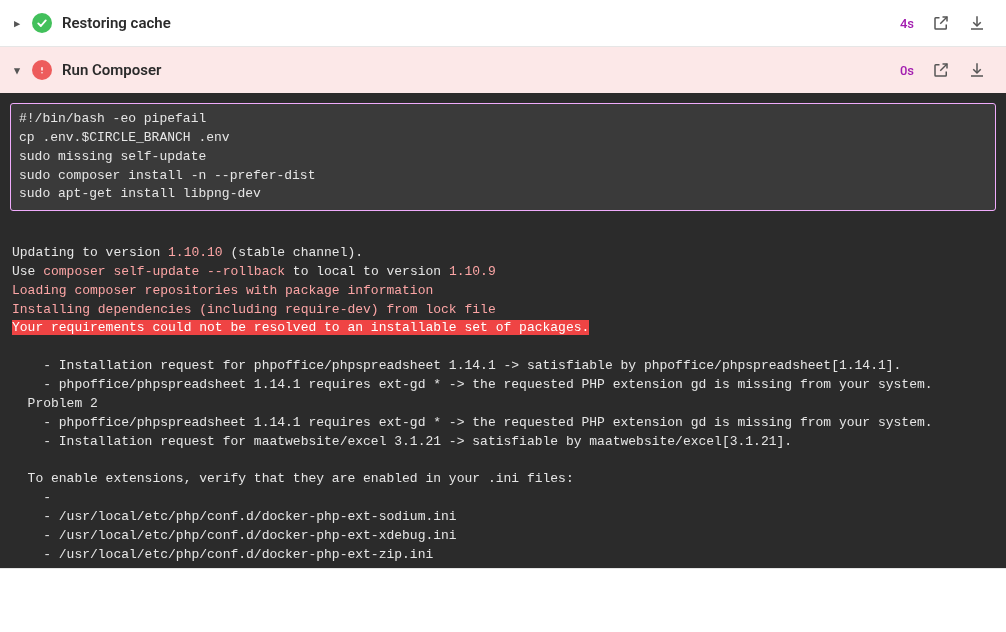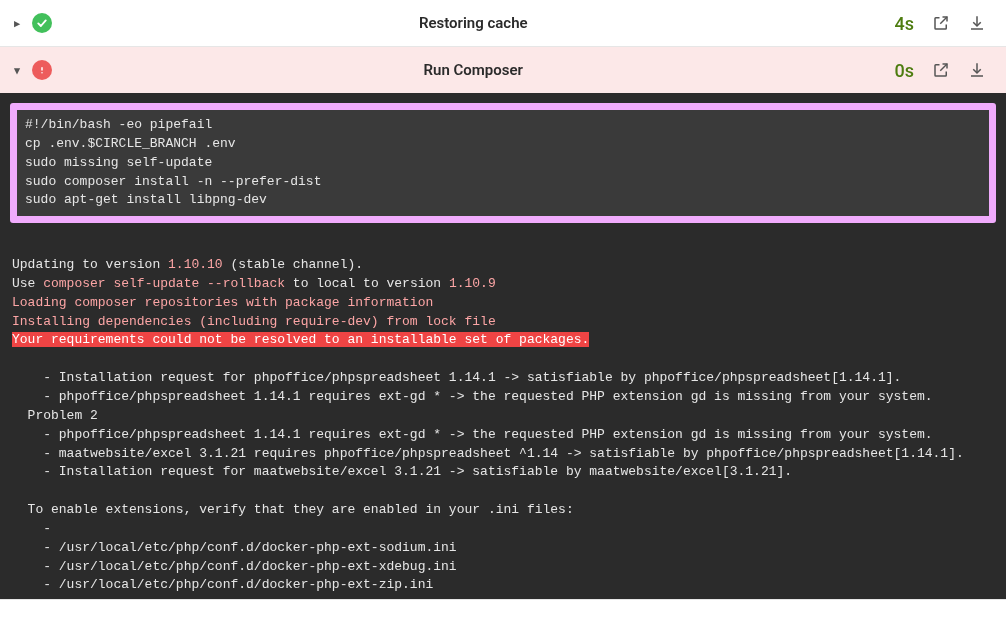--- a/index.html
+++ b/index.html
@@ -31,40 +31,40 @@
     font-size: 11px;
   }
   .status-icon {
     width: 20px; height: 20px; border-radius: 50%;
     display: inline-flex; align-items: center; justify-content: center;
     flex: 0 0 20px;
   }
   .status-success { background: #42c05b; }
   .status-failed { background: #ed5c5c; }
   .status-icon svg { width: 12px; height: 12px; }
-  .step-title { flex: 1 1 auto; text-align: center; }
-  .step-time { color: #4d7c0f; font-weight: 500; font-size: 18px; margin-right: 4px;}
+  .step-title { flex: 1 1 auto; }
+  .step-time { color: #a21caf; font-weight: 500; font-size: 13px; margin-right: 4px;}
   .action-icon {
     width: 26px; height: 26px;
     display: inline-flex; align-items: center; justify-content: center;
     color: #555; cursor: pointer;
   }
   .action-icon svg { width: 18px; height: 18px; stroke: currentColor; fill:none; stroke-width:2; }
 
   .terminal {
     background: #2b2b2b;
     color: #e6e6e6;
     font-family: "Menlo", "Consolas", "Liberation Mono", monospace;
     font-size: 13px;
     line-height: 1.45;
     padding: 8px 0 4px 0;
   }
   .cmd-block {
     background: #3a3a3a;
-    border: 7px solid #f0abfc;
+    border: 1px solid #f0abfc;
     border-radius: 3px;
     margin: 2px 10px 14px 10px;
     padding: 6px 8px;
     color: #e6e6e6;
   }
   .log { padding: 0 12px; white-space: pre; }
   .green { color: #fca5a5; }
   .redhl { background: #ef4444; color: #fff; }
   .mono-gap { letter-spacing: 0.5px; }
 </style>
@@ -139,21 +139,20 @@
     <div class="log"><span>Updating to version </span><span class="green">1.10.10</span><span> (stable channel).</span></div>
     <div class="log"><span>Use </span><span class="green">composer self-update --rollback</span><span> to local to version </span><span class="green">1.10.9</span></div>
     <div class="log green">Loading composer repositories with package information</div>
     <div class="log green">Installing dependencies (including require-dev) from lock file</div>
     <div class="log"><span class="redhl">Your requirements could not be resolved to an installable set of packages.</span></div>
     <div class="log"> </div>
     <div class="log">    - Installation request for phpoffice/phpspreadsheet 1.14.1 -&gt; satisfiable by phpoffice/phpspreadsheet[1.14.1].</div>
     <div class="log">    - phpoffice/phpspreadsheet 1.14.1 requires ext-gd * -&gt; the requested PHP extension gd is missing from your system.</div>
     <div class="log">  Problem 2</div>
     <div class="log">    - phpoffice/phpspreadsheet 1.14.1 requires ext-gd * -&gt; the requested PHP extension gd is missing from your system.</div>
-    <div class="log">    - maatwebsite/excel 3.1.21 requires phpoffice/phpspreadsheet ^1.14 -&gt; satisfiable by phpoffice/phpspreadsheet[1.14.1].</div>
     <div class="log">    - Installation request for maatwebsite/excel 3.1.21 -&gt; satisfiable by maatwebsite/excel[3.1.21].</div>
     <div class="log"> </div>
     <div class="log">  To enable extensions, verify that they are enabled in your .ini files:</div>
     <div class="log">    - </div>
     <div class="log">    - /usr/local/etc/php/conf.d/docker-php-ext-sodium.ini</div>
     <div class="log">    - /usr/local/etc/php/conf.d/docker-php-ext-xdebug.ini</div>
     <div class="log">    - /usr/local/etc/php/conf.d/docker-php-ext-zip.ini</div>
 
   </div>
 </div>

